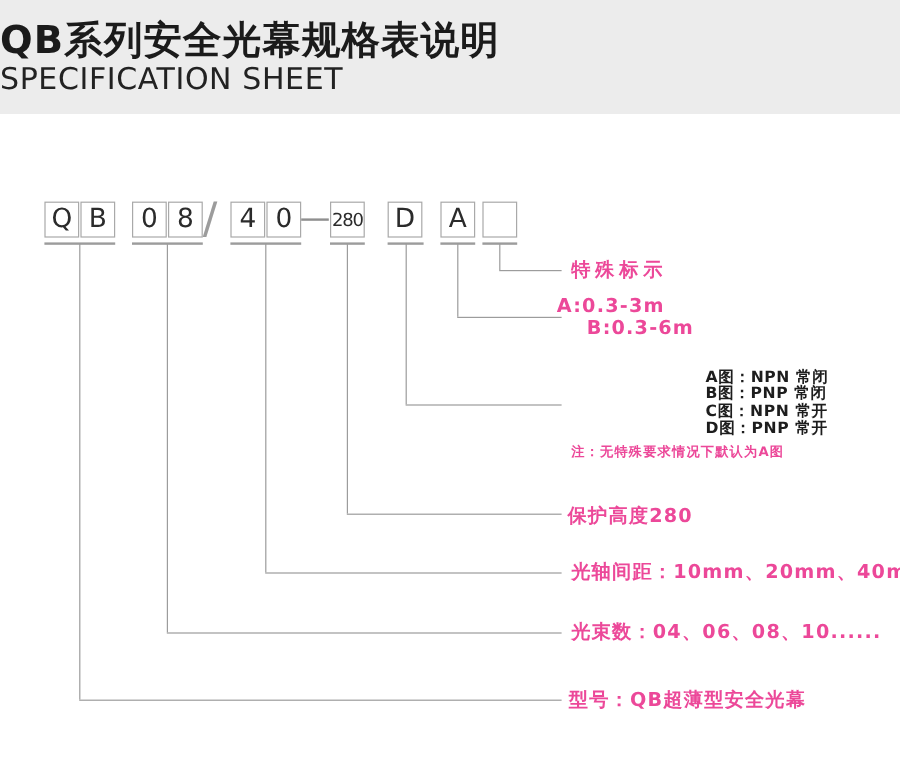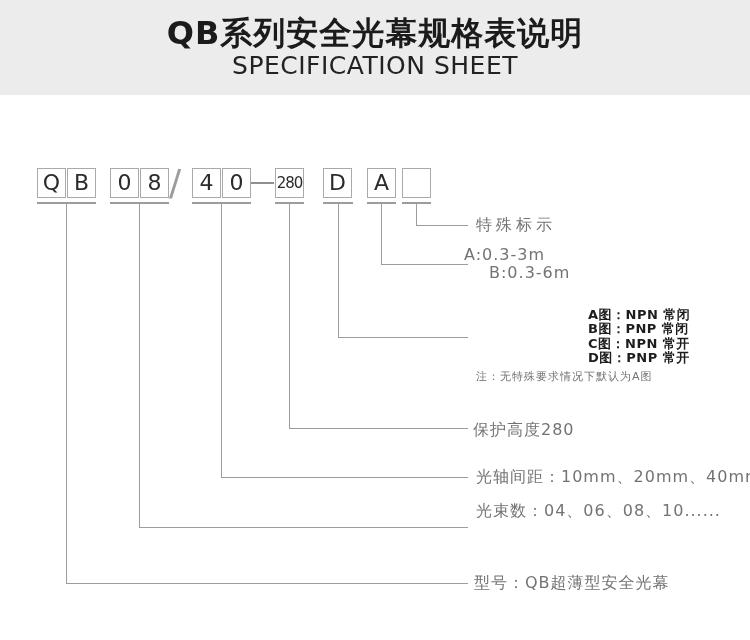--- a/index.html
+++ b/index.html
@@ -2,21 +2,21 @@
 <html><head>
 <meta charset="utf-8">
 <style>
   * { margin:0; padding:0; box-sizing:border-box; }
   html,body { width:750px; height:640px; background:#ffffff;
     font-family:"DejaVu Sans","Liberation Sans",sans-serif; }
   .page { position:relative; width:750px; height:640px; background:#ffffff; overflow:hidden; }
 
   
   .header { position:absolute; left:0; top:0; width:750px; height:95px;
-    background:#ececec; text-align:center; }
+    background:#ececec; }
   .title { padding-top:16px; font-size:32px; line-height:34px; font-weight:bold;
     color:#1b1b1b; letter-spacing:1px; }
   .subtitle { margin-top:2px; font-size:25px; line-height:27px; font-weight:500;
     color:#222222; letter-spacing:0.5px; }
 
   
   .box { position:absolute; top:168px; width:29px; height:30px;
     border:1px solid #a9a9a9; background:#ffffff; font-size:22px; color:#2b2b2b;
     text-align:center; line-height:28px; }
   .box.narrow { font-size:15px; letter-spacing:-1px; }
@@ -26,21 +26,21 @@
     background:#8f8f8f; }
   .fullcode { position:absolute; left:440px; top:167px; font-size:23px;
     color:#2b2b2b; letter-spacing:0.5px; white-space:nowrap; }
 
   
   .underline { position:absolute; top:202px; height:2px; background:#9c9c9c; }
   .vline { position:absolute; width:1px; background:#9c9c9c; }
   .hline { position:absolute; height:1px; background:#9c9c9c; }
 
   
-  .lbl { position:absolute; font-size:16px; color:#737373; font-weight:400;
+  .lbl { position:absolute; font-size:16px; color:#ec4899; font-weight:700;
     letter-spacing:1px; white-space:nowrap; line-height:18px; }
   .lbl.small { font-size:11px; }
   .options { position:absolute; left:588px; top:308px; font-size:13px;
     color:#1d1d1d; font-weight:600; line-height:14.4px; letter-spacing:0.5px;
     white-space:nowrap; }
 </style>
 </head>
 <body>
 
 <div class="page">
@@ -103,17 +103,17 @@
     <div>B图：PNP 常闭</div>
     <div>C图：NPN 常开</div>
     <div>D图：PNP 常开</div>
   </div>
   <div class="lbl small" style="left:476px;top:368px">注：无特殊要求情况下默认为A图</div>
 
   <div class="lbl" style="left:473px;top:421px">保护高度280</div>
 
   <div class="lbl" style="left:476px;top:468px">光轴间距：10mm、20mm、40mm</div>
 
-  <div class="lbl" style="left:476px;top:502px">光束数：04、06、08、10......</div>
+  <div class="lbl" style="left:476px;top:518px">光束数：04、06、08、10......</div>
 
   <div class="lbl" style="left:474px;top:574px">型号：QB超薄型安全光幕</div>
 
 </div>
 
 </body></html>

